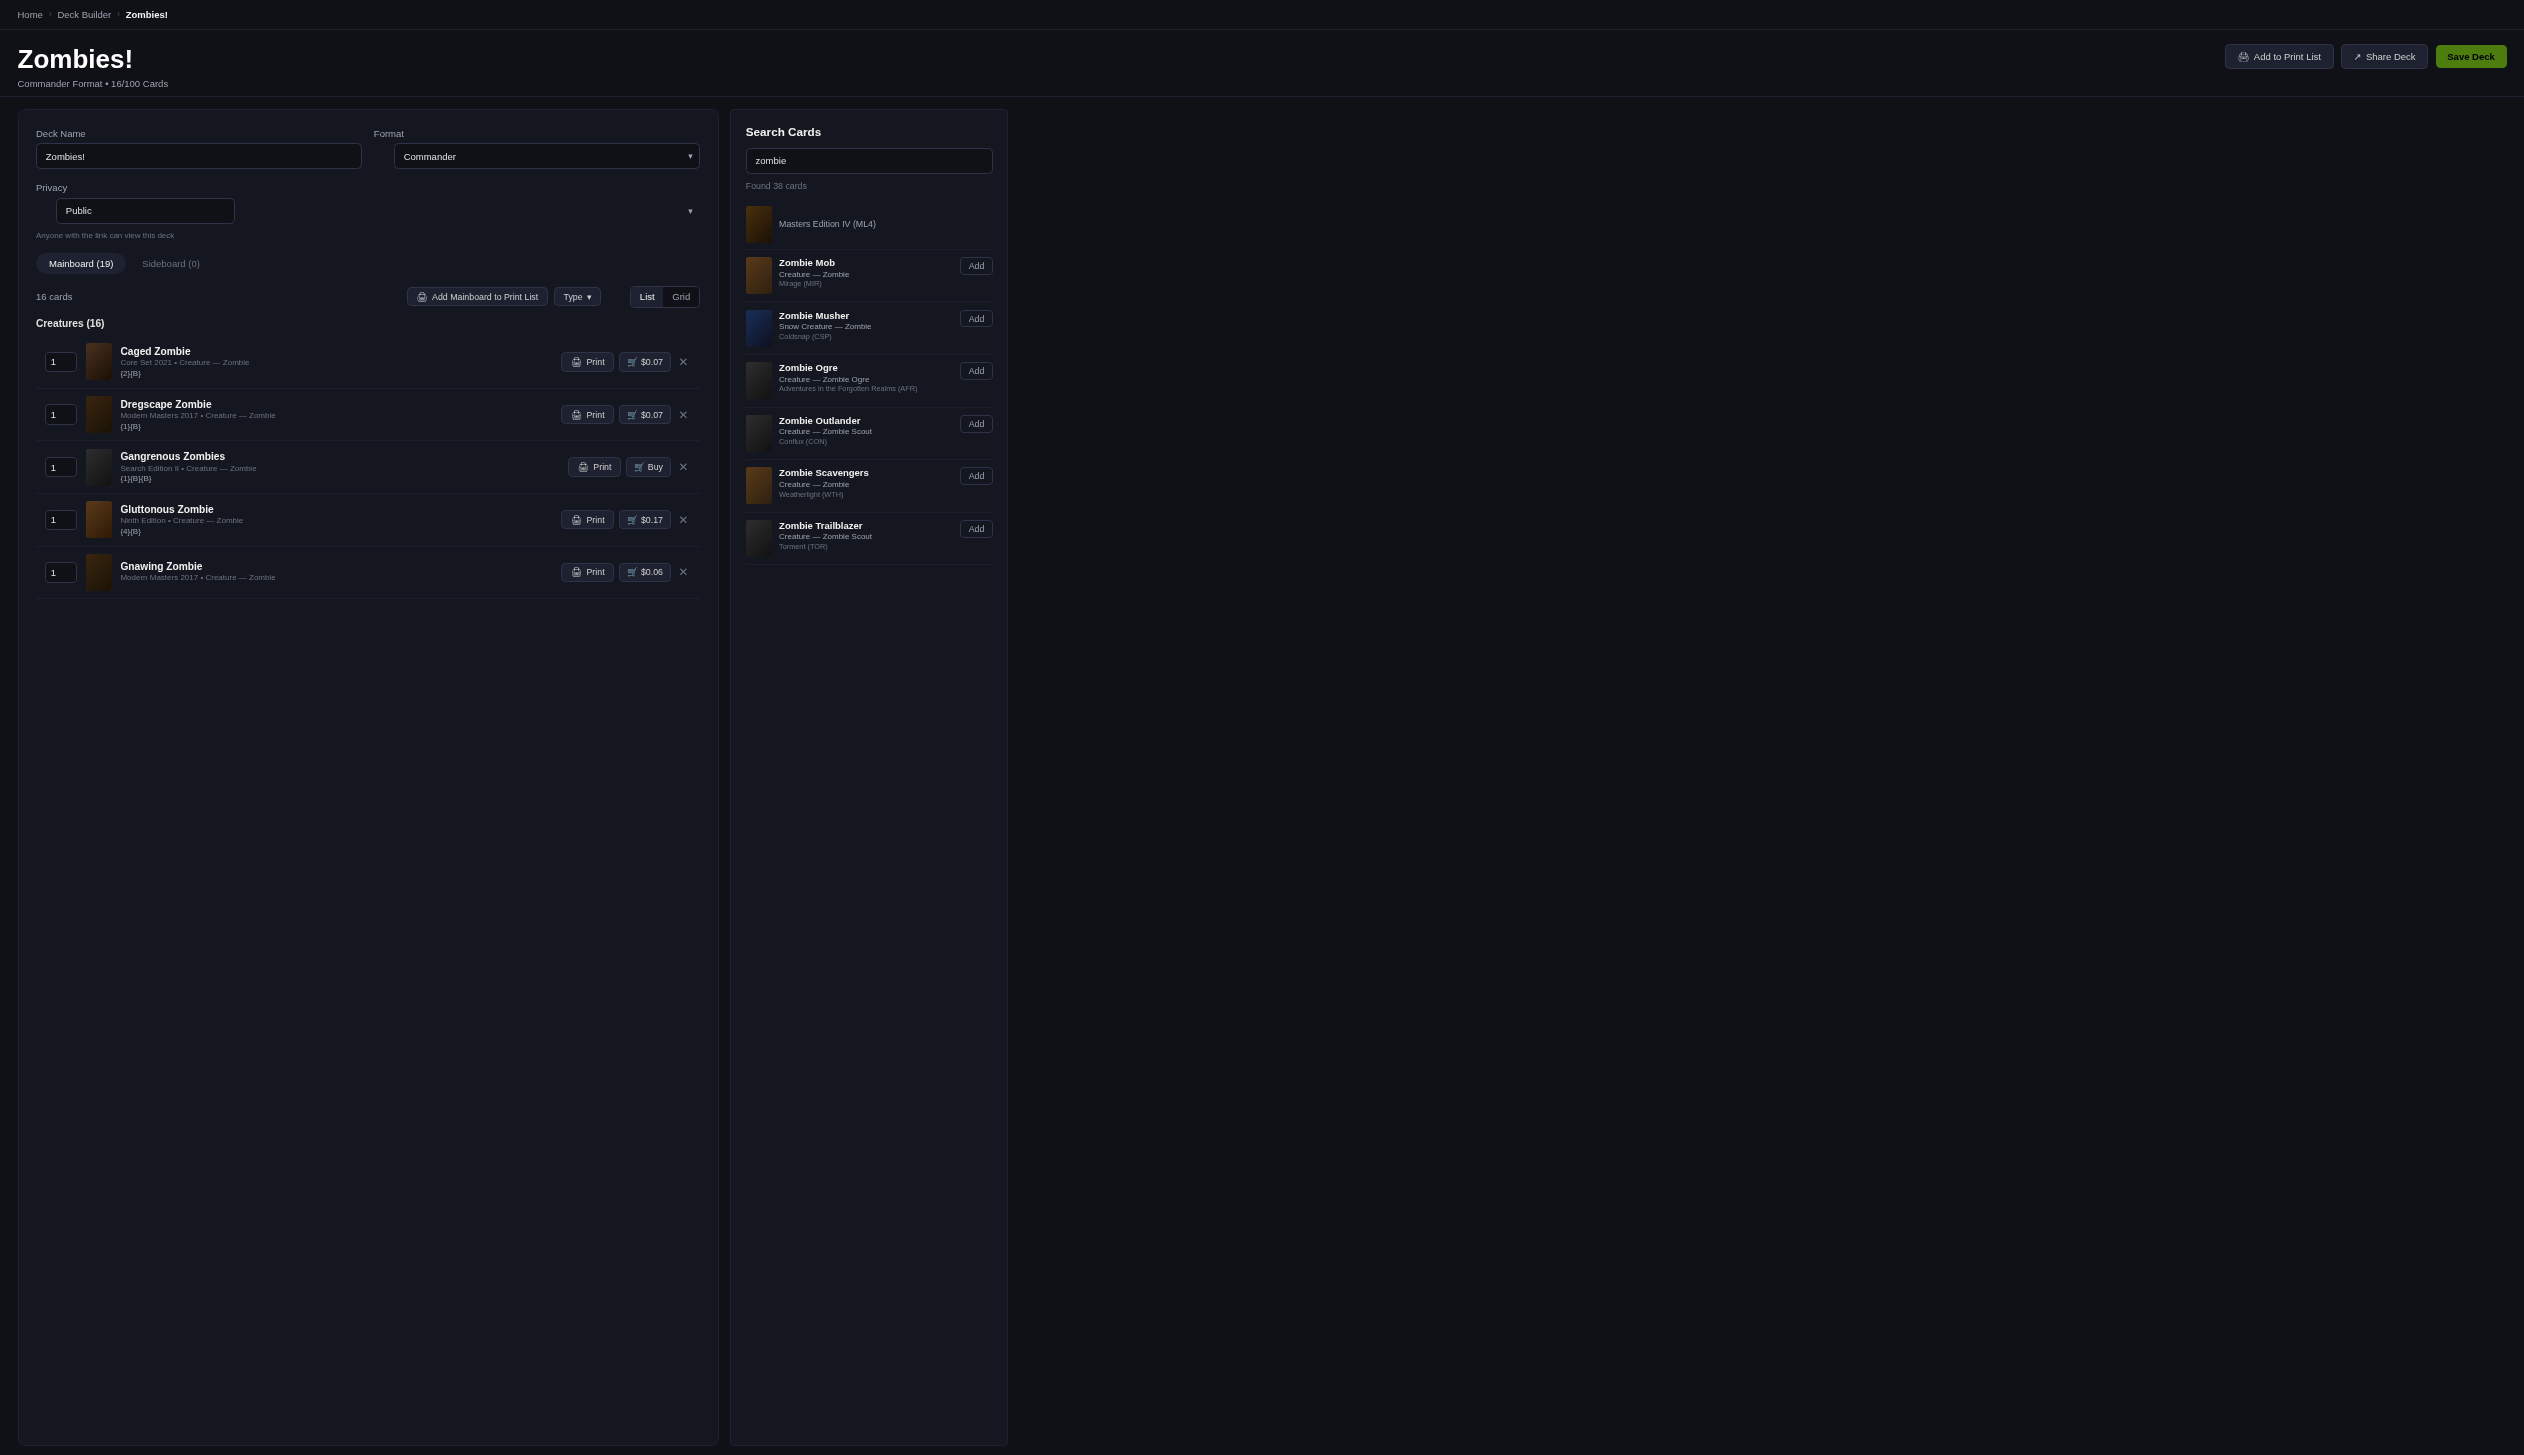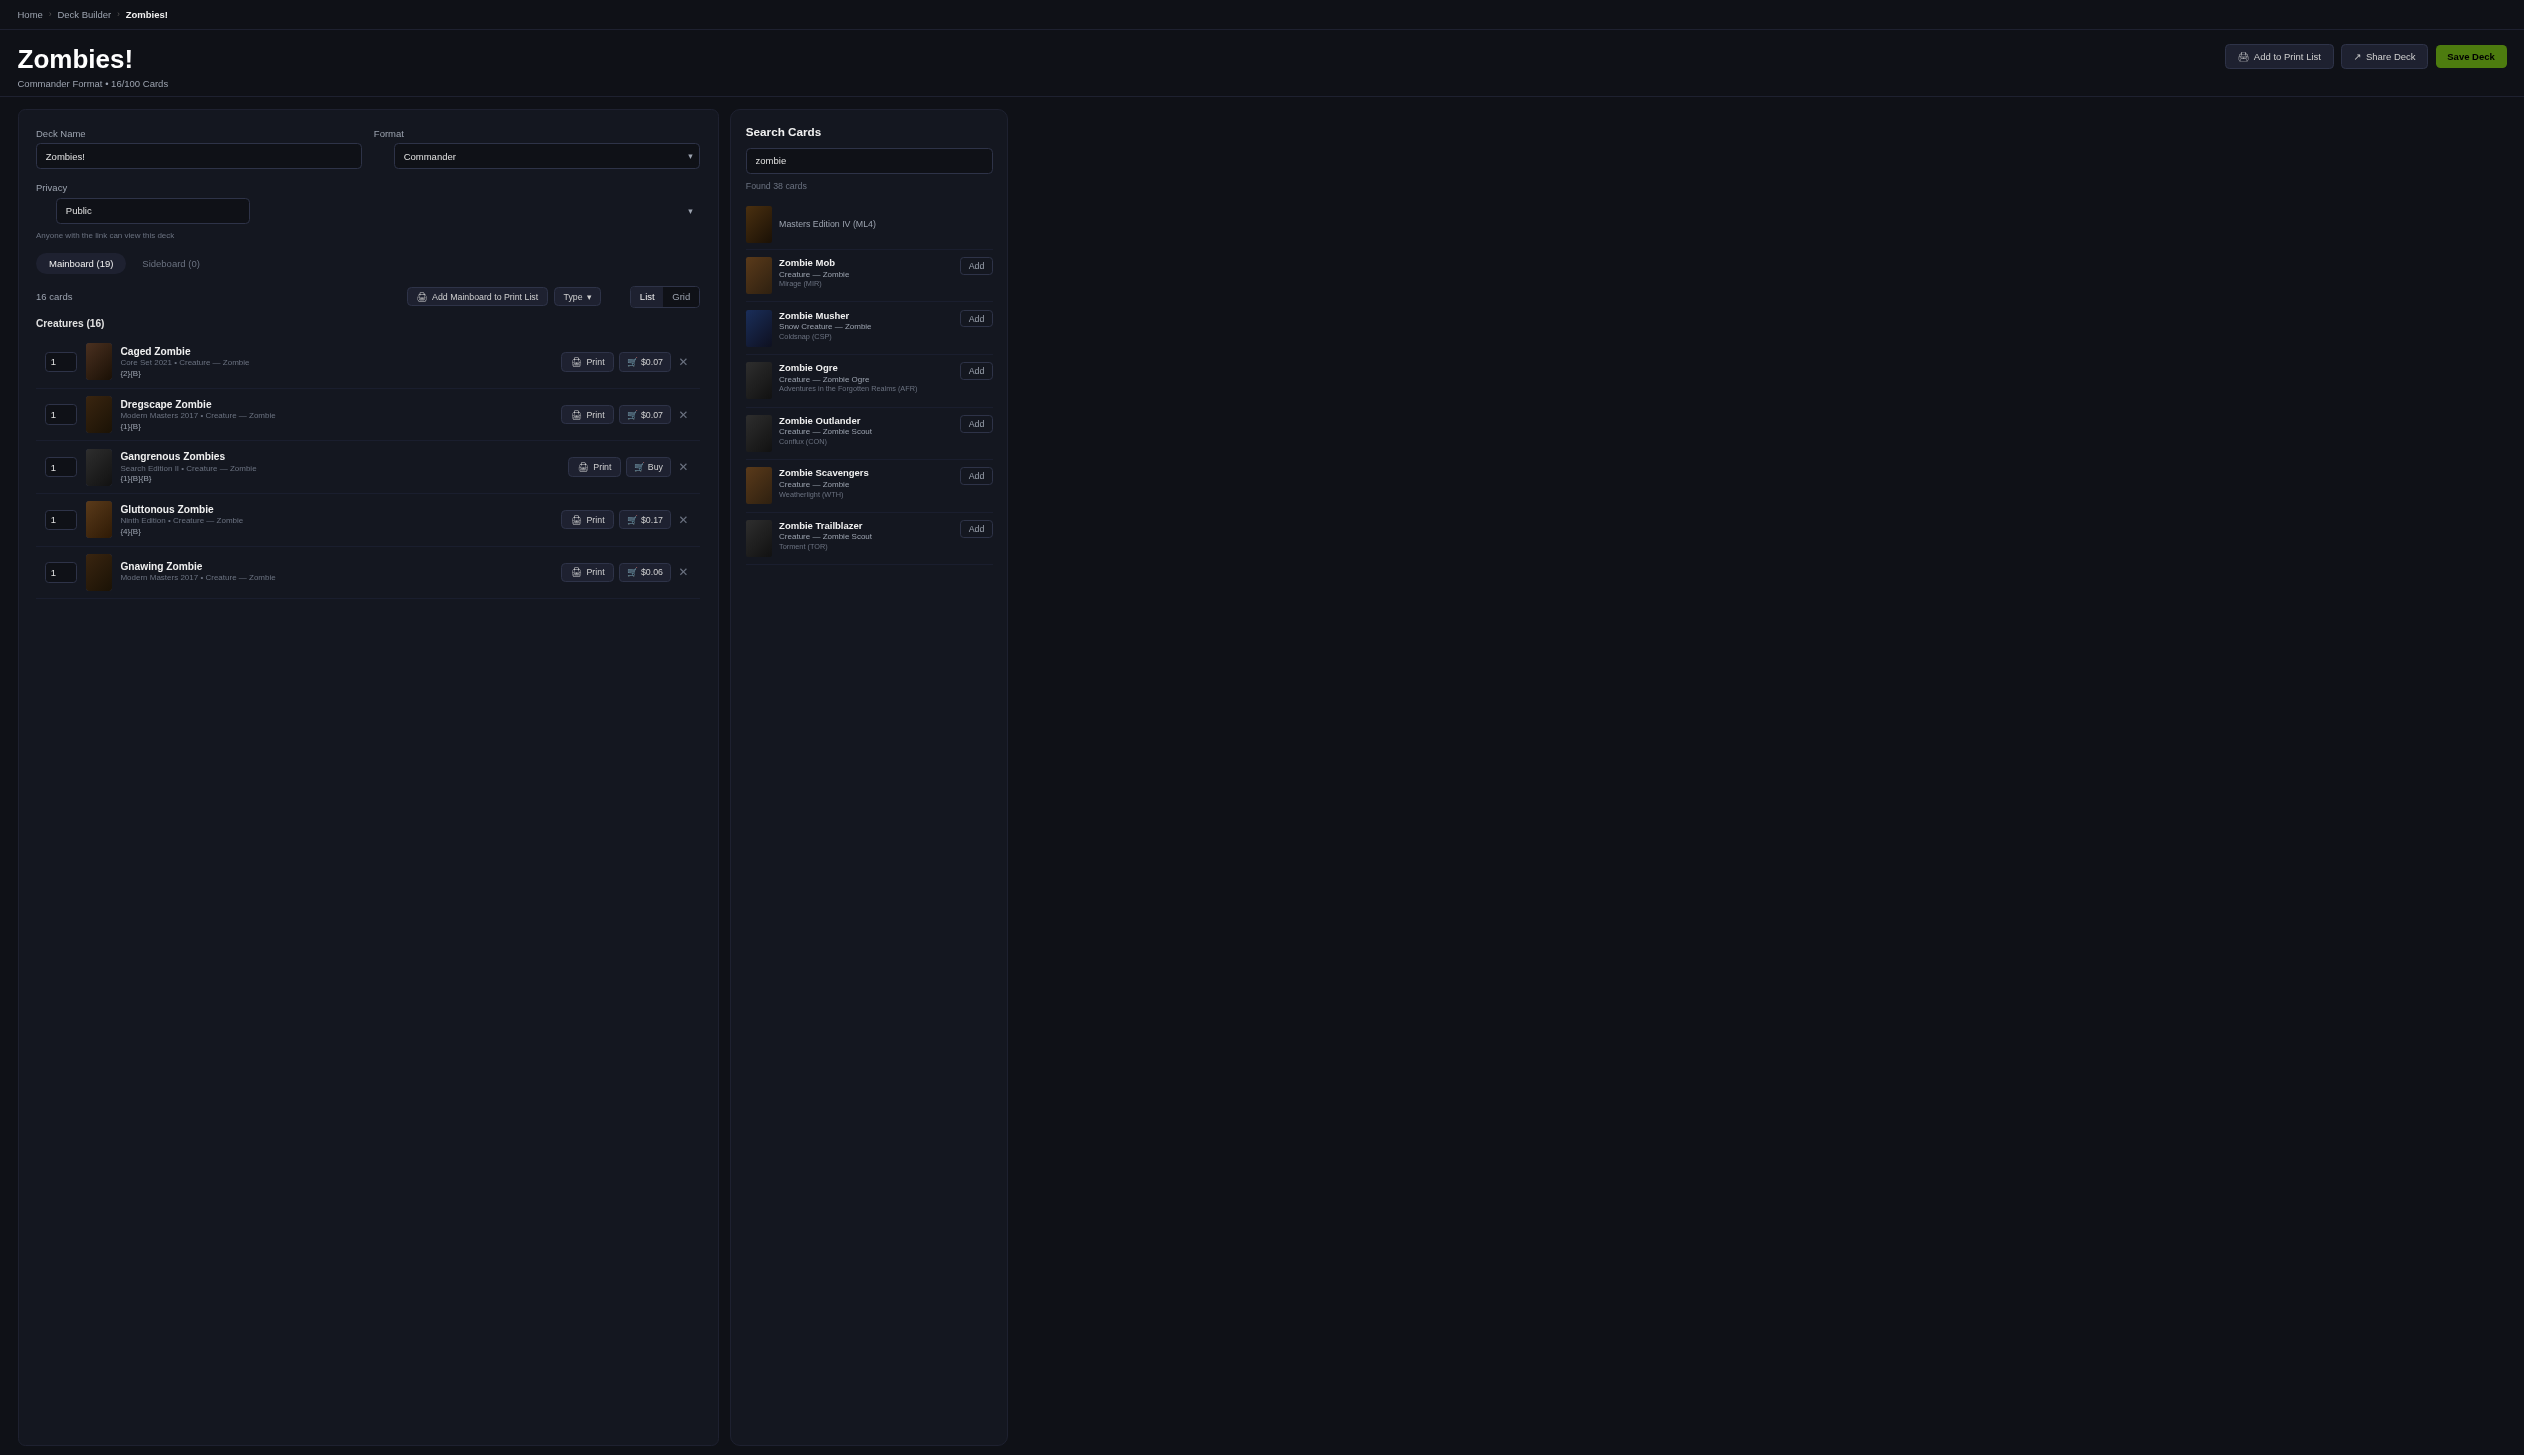--- a/index.html
+++ b/index.html
@@ -68,21 +68,21 @@
       border: 0.7px solid #1e2130;
       border-radius: 7.3px;
       padding: 17.5px;
       margin-right: 11.7px;
     }
     .search-panel {
       width: 232px;
       min-width: 278px;
       background: #141720;
       border: 0.7px solid #1e2130;
-      border-radius: 10px;
+      border-radius: 4px;
       padding: 14.6px;
     }
 
     
     .form-row { display: flex; gap: 11.7px; margin-bottom: 13px; }
     .form-group { display: flex; flex-direction: column; gap: 4.4px; }
     .form-group.flex-1 { flex: 1; }
     .form-label { font-size: 9.5px; color: #9ca3af; font-weight: 500; }
     .form-input {
       background: #0f1117;
@@ -276,21 +276,21 @@
             <option>Modern</option>
           </select>
           <span class="chevron">▾</span>
         </div>
       </div>
     </div>
 
     <div class="form-group" style="margin-bottom:13px">
       <label class="form-label">Privacy</label>
       <div class="select-wrapper">
-        <select class="form-select" style="width:194px">
+        <select class="form-select" style="width:179px">
           <option>Public</option>
           <option>Private</option>
         </select>
         <span class="chevron">▾</span>
       </div>
       <div class="form-hint">Anyone with the link can view this deck</div>
     </div>
 
     <div class="tabs">
       <button class="tab active">Mainboard (19)</button>

